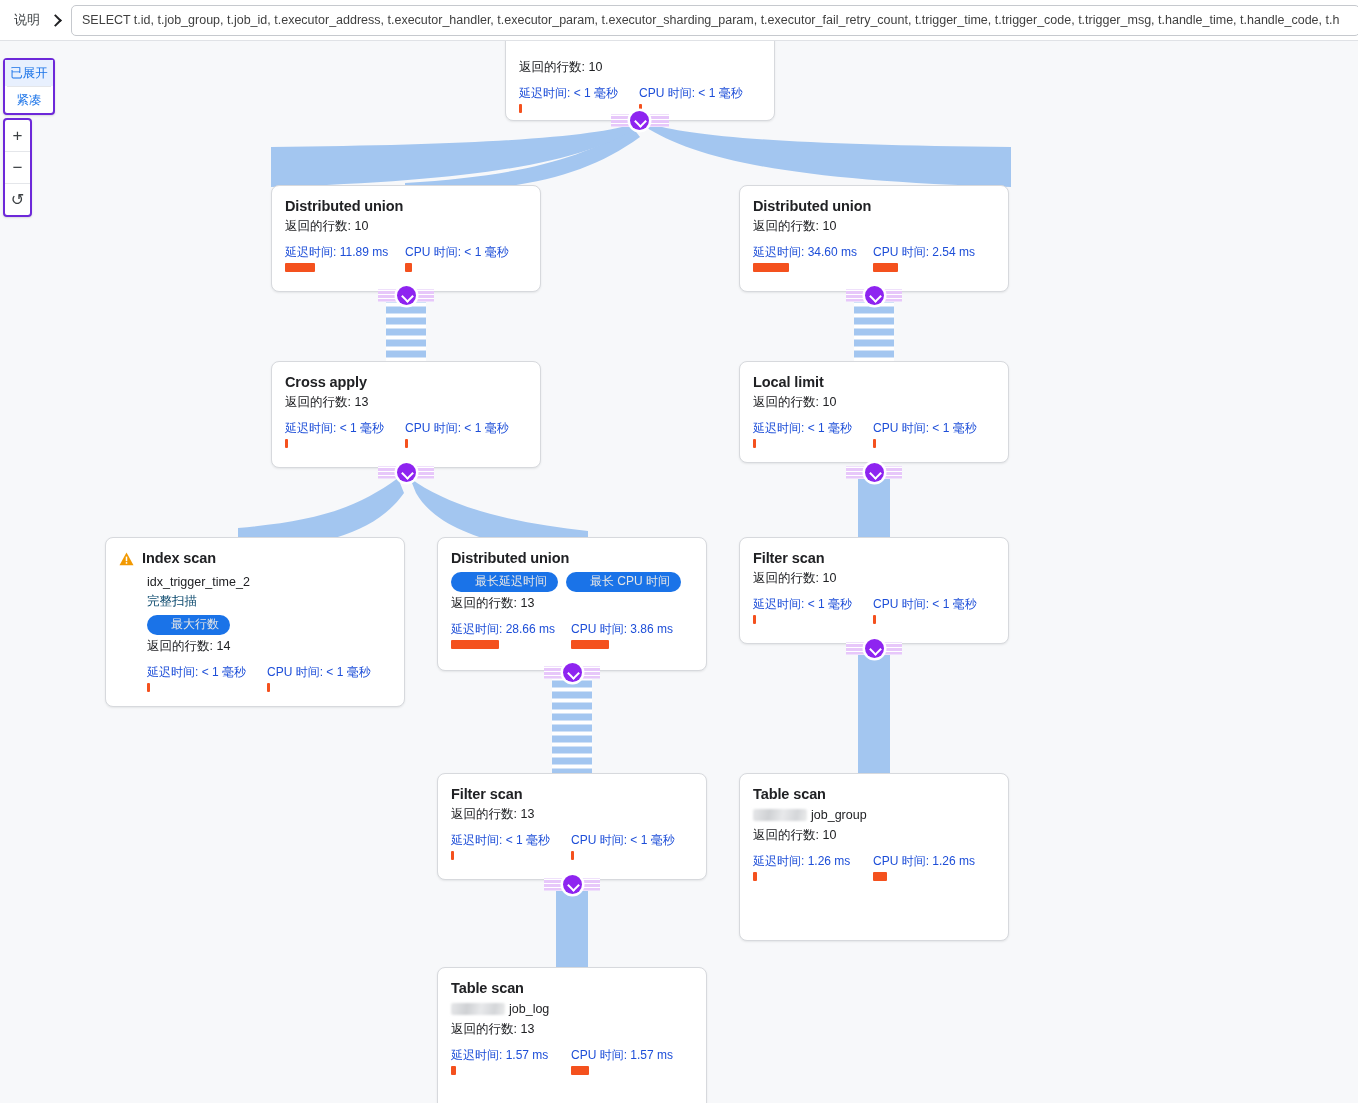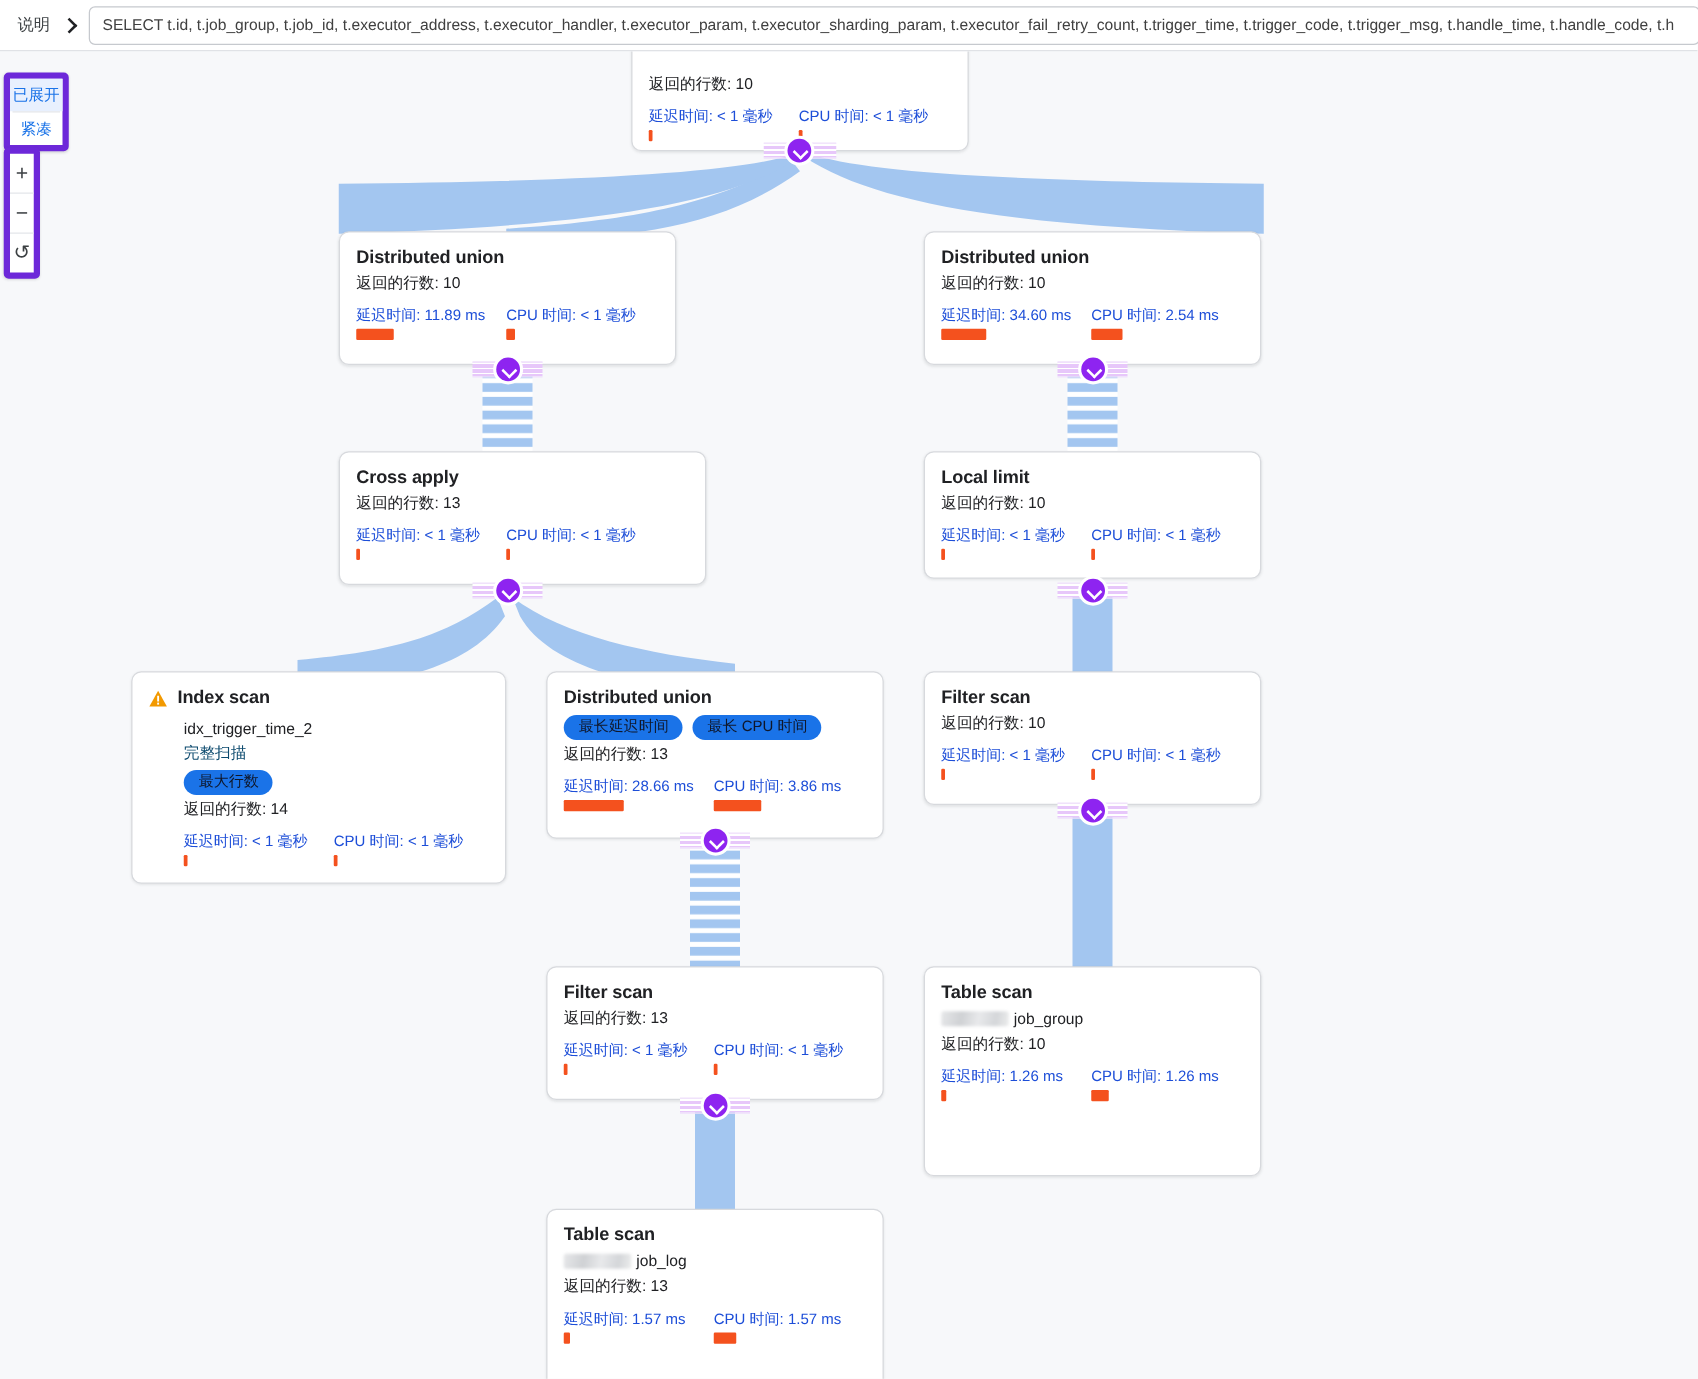--- a/index.html
+++ b/index.html
@@ -52,21 +52,21 @@
     color: #404040;
     white-space: nowrap;
     padding-left: 10px;
     overflow: hidden;
   }
 
   
   .ctl-card {
     position: absolute;
     background: #fff;
-    border: 5px solid #6d28d9;
+    border: 2px solid #6d28d9;
     border-radius: 4px;
     box-shadow: 0 1px 2px rgba(60,64,67,.16);
     z-index: 30;
   }
   #view-toggle { left: 3px; top: 58px; width: 52px; }
   .toggle-opt {
     height: 26px;
     display: flex; align-items: center; justify-content: center;
     font-size: 12.5px;
     color: #1a73e8;
@@ -142,24 +142,24 @@
   }
   .sub-note {
     font-size: 12.5px;
     color: #0c4a6e;
     line-height: 18px;
     margin-top: 1px;
   }
   .badges { display: flex; gap: 8px; margin: 5px 0 1px 0; flex-wrap: wrap; }
   .badge {
     background: #1a73e8;
-    color: #0f172a;
+    color: #e5e5e5;
     font-size: 12px;
     border-radius: 11px;
-    padding: 2px 11px 3px 12px;
+    padding: 2px 11px 3px 24px;
     line-height: 15px;
     white-space: nowrap;
   }
   .rows {
     font-size: 12.5px;
     color: #202124;
     line-height: 19px;
     margin-top: 2px;
   }
   .metrics {
@@ -340,21 +340,21 @@
           <div class="metric-bar" style="width:36px;"></div>
         </div>
         <div class="metric">
           <div class="metric-label">CPU 时间: 2.54 ms</div>
           <div class="metric-bar" style="width:25px;"></div>
         </div>
       </div>
     </div>
   </div>
 
-  <div class="node" style="left:255px; top:320px; width:294px; height:107px;">
+  <div class="node" style="left:255px; top:320px; width:270px; height:107px;">
     <div class="node-head">
       <div class="node-title">Cross apply</div>
     </div>
     <div class="node-body">
       <div class="rows">返回的行数: 13</div>
       <div class="metrics">
         <div class="metric metric-lat">
           <div class="metric-label">延迟时间: &lt; 1 毫秒</div>
           <div class="metric-bar" style="width:3px;"></div>
         </div>

